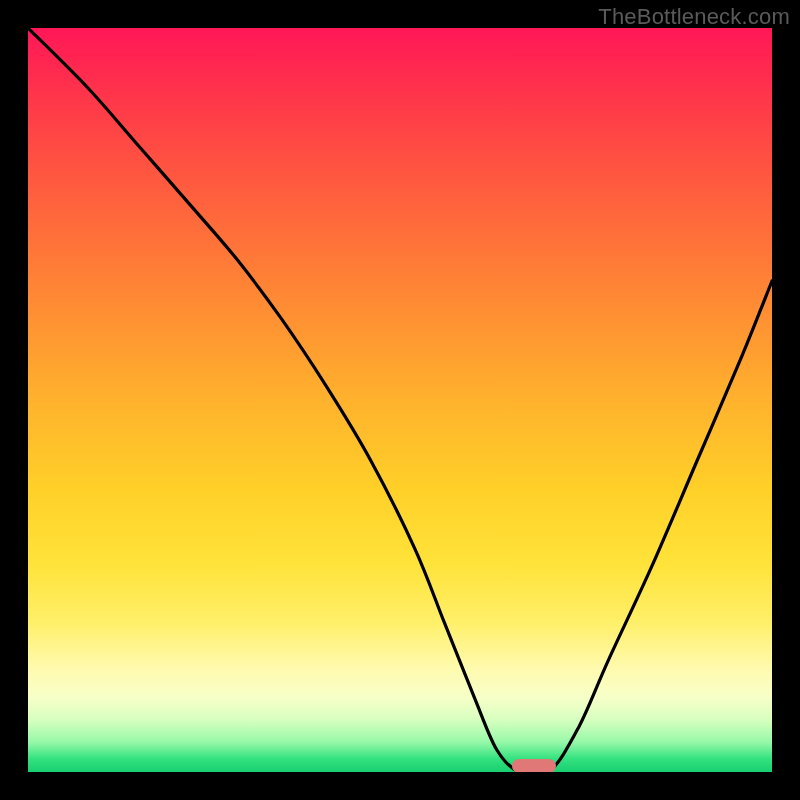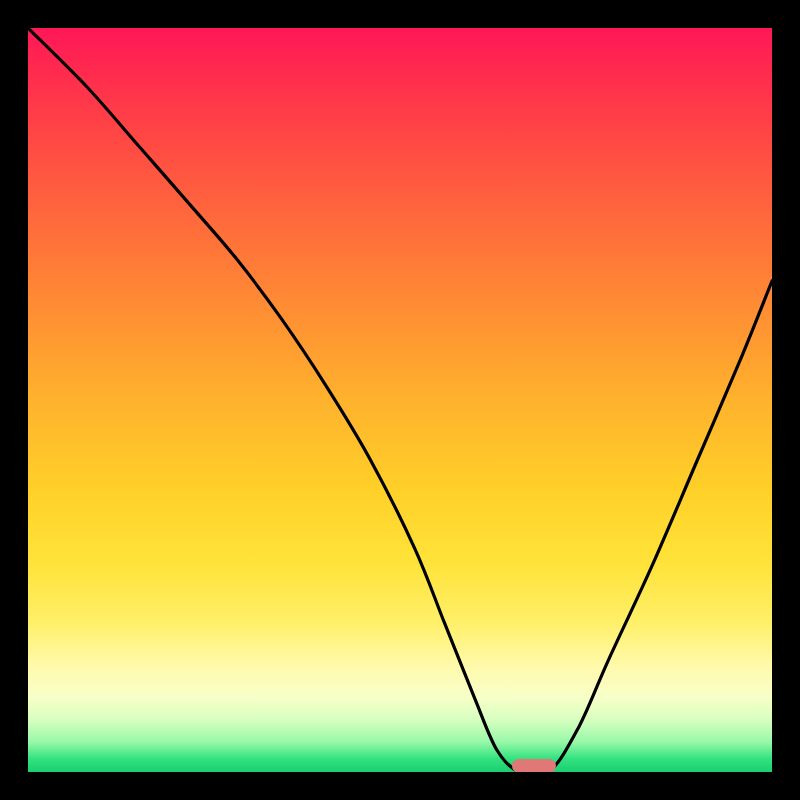--- a/index.html
+++ b/index.html
@@ -69,20 +69,21 @@
   .marker {
     position: absolute;
     background: #e07878;
     border-radius: 999px;
   }
 </style>
 </head>
 <body>
 
 <div class="frame">
+  <div class="watermark">TheBottleneck.com</div>
 
   <div class="plot">
     <div class="gradient-bg"></div>
 
     <svg class="curve-svg" viewBox="0 0 744 744" preserveAspectRatio="none">
       <path fill="none" stroke="#000000" stroke-width="3.2" stroke-linejoin="round" stroke-linecap="round" d="M 0.0 0.0 C 9.9 9.9, 40.9 39.7, 59.5 59.5 C 78.1 79.4, 94.2 99.2, 111.6 119.0 C 129.0 138.9, 147.6 160.0, 163.7 178.6 C 179.8 197.2, 193.4 212.0, 208.3 230.6 C 223.2 249.2, 238.1 269.1, 253.0 290.2 C 267.8 311.2, 282.7 333.6, 297.6 357.1 C 312.5 380.7, 327.4 404.2, 342.2 431.5 C 357.1 458.8, 374.5 493.5, 386.9 520.8 C 399.3 548.1, 406.7 570.4, 416.6 595.2 C 426.6 620.0, 437.7 648.5, 446.4 669.6 C 455.1 690.7, 461.3 709.3, 468.7 721.7 C 476.2 734.1, 482.4 740.3, 491.0 744.0 C 499.7 747.7, 510.9 751.4, 520.8 744.0 C 530.7 736.6, 540.6 718.0, 550.6 699.4 C 560.5 680.8, 567.9 659.7, 580.3 632.4 C 592.7 605.1, 610.1 569.2, 625.0 535.7 C 639.8 502.2, 654.7 466.2, 669.6 431.5 C 684.5 396.8, 701.8 357.1, 714.2 327.4 C 726.6 297.6, 739.0 265.4, 744.0 253.0"></path>
     </svg>
 
     <div class="marker" style="left: 483.6px; top: 731px; width: 44.64px; height: 14px; background: rgb(224, 120, 120);"></div>
   </div>

